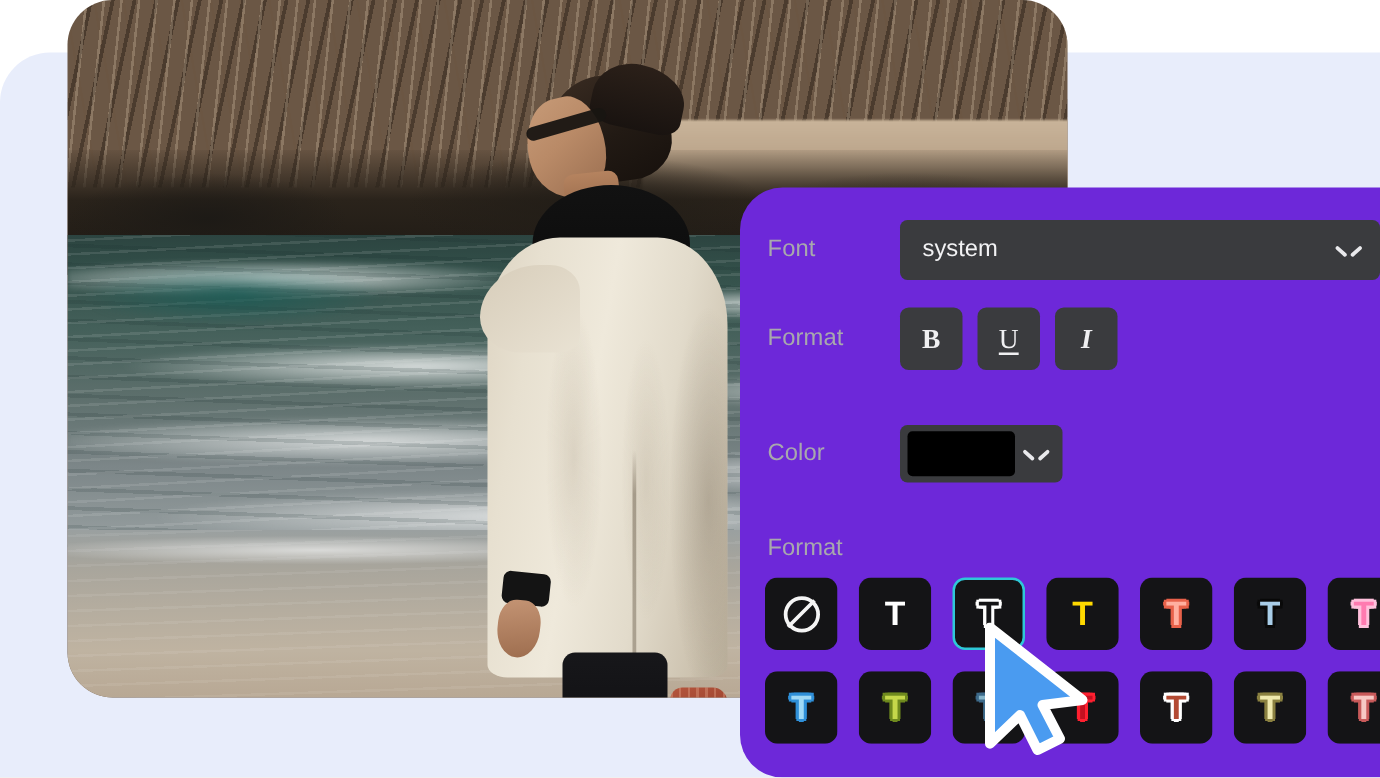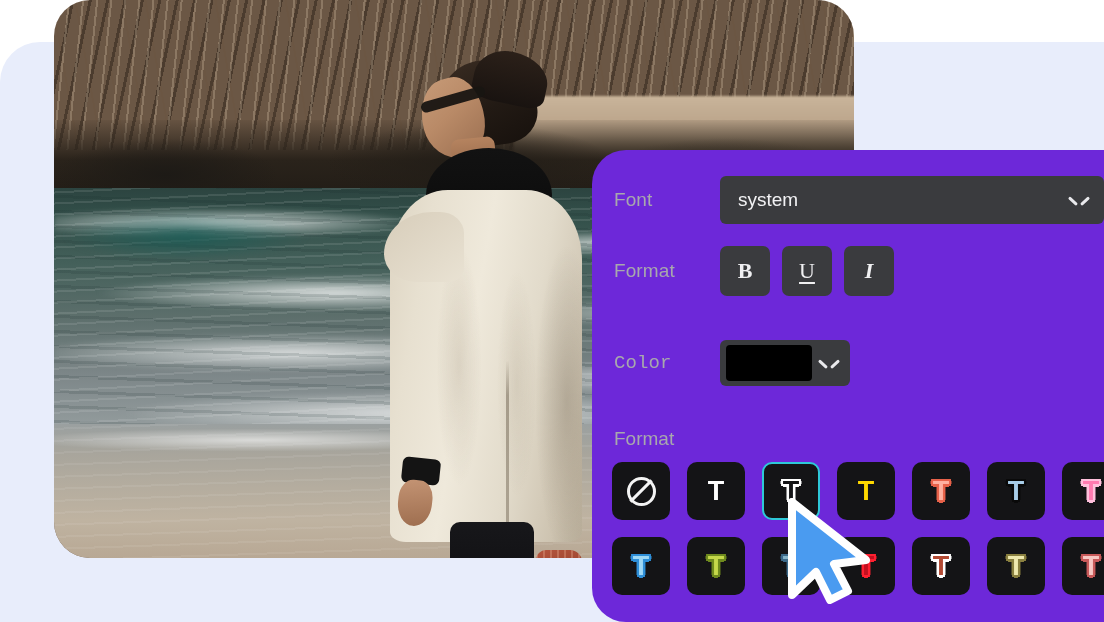--- a/index.html
+++ b/index.html
@@ -298,21 +298,21 @@
     border-radius: 7px;
     display:flex; align-items:center; justify-content:center;
     color: #f0f0f2;
     font-size: 22px;
   }
   .fmt-b { font-weight: bold; font-family:"Liberation Serif", serif; }
   .fmt-u { text-decoration: underline; text-underline-offset: 4px; font-family:"Liberation Serif", serif; }
   .fmt-i { font-style: italic; font-family:"Liberation Serif", serif; font-weight: 600;}
 
   
-  .row-color { left: 22px; top: 190px; height: 46px; font-family: Liberation Mono, monospace; }
+  .row-color { left: 22px; top: 190px; height: 46px; }
   .color-ctl {
     display:flex; align-items:center;
     background: #3a3b3e;
     border-radius: 6px;
     height: 46px;
     padding: 0 12px 0 6px;
     gap: 8px;
   }
   .color-swatch {
     width: 86px; height: 36px;

